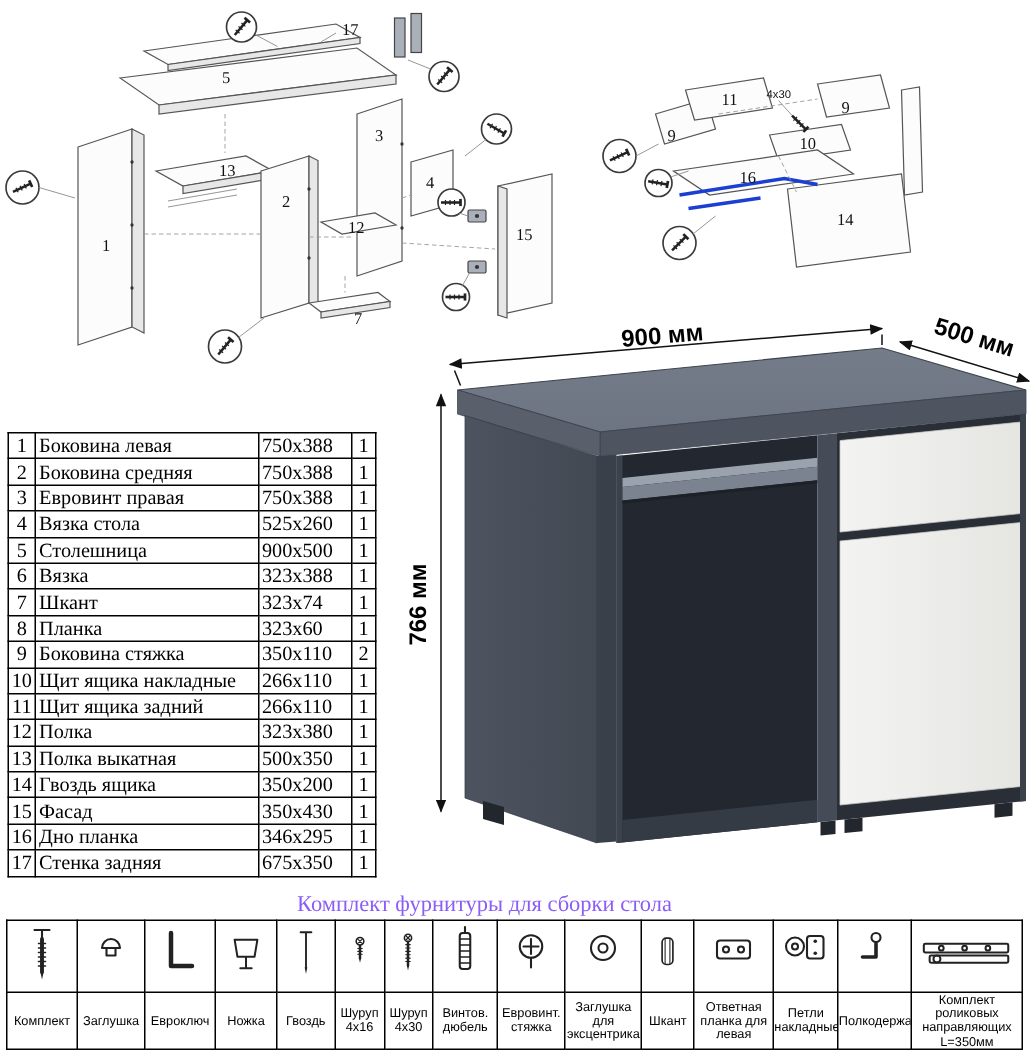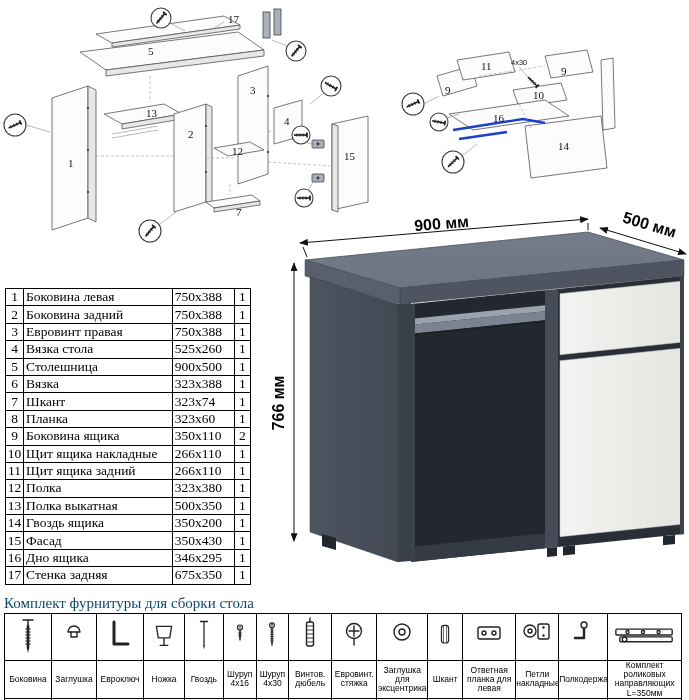--- a/index.html
+++ b/index.html
@@ -22,22 +22,22 @@
   .dim{stroke:#111;stroke-width:1;fill:none}
   .dimlabel{font:bold 16px "Liberation Sans",sans-serif;fill:#000;text-anchor:middle}
 
   
   table.parts{position:absolute;left:5px;top:288px;border-collapse:collapse;table-layout:fixed;width:246px}
   table.parts td{border:1px solid #000;font:13.5px "Liberation Serif",serif;height:16.4px;
                  padding:0 2px;overflow:hidden;white-space:nowrap}
   table.parts td.c{text-align:center;padding:0}
 
   
-  .hwtitle{position:absolute;top:595px;left:4px;width:612px;
-           font:15px "Liberation Serif",serif;color:#0c4a6e}
+  .hwtitle{position:absolute;top:595px;left:17px;width:612px;text-align:center;
+           font:15px "Liberation Serif",serif;color:#8b5cf6}
   table.hw{position:absolute;left:4px;top:613px;border-collapse:collapse;table-layout:fixed;width:678px}
   table.hw td{border:1px solid #000;text-align:center;vertical-align:middle;padding:0;overflow:hidden}
   td.hwicon{height:45px}
   td.hwname{font:8.5px "Liberation Sans",sans-serif;height:22px;line-height:1.08;padding:0 1px}
   td.hwqty{font:13px "Liberation Serif",serif;height:15px}
   .ic{stroke:#222;fill:none;stroke-width:1.4;stroke-linecap:round;stroke-linejoin:round}
   .icf{fill:#222;stroke:none}
 </style>
 </head>
 <body>
@@ -246,21 +246,21 @@
       </colgroup>
     <tbody>
       <tr>
           <td class="c">1</td>
           <td>Боковина левая</td>
           <td>750x388</td>
           <td class="c">1</td>
         </tr>
       <tr>
           <td class="c">2</td>
-          <td>Боковина задний</td>
+          <td>Боковина средняя</td>
           <td>750x388</td>
           <td class="c">1</td>
         </tr>
       <tr>
           <td class="c">3</td>
           <td>Евровинт правая</td>
           <td>750x388</td>
           <td class="c">1</td>
         </tr>
       <tr>
@@ -288,21 +288,21 @@
           <td class="c">1</td>
         </tr>
       <tr>
           <td class="c">8</td>
           <td>Планка</td>
           <td>323x60</td>
           <td class="c">1</td>
         </tr>
       <tr>
           <td class="c">9</td>
-          <td>Боковина ящика</td>
+          <td>Боковина стяжка</td>
           <td>350x110</td>
           <td class="c">2</td>
         </tr>
       <tr>
           <td class="c">10</td>
           <td>Щит ящика накладные</td>
           <td>266x110</td>
           <td class="c">1</td>
         </tr>
       <tr>
@@ -330,21 +330,21 @@
           <td class="c">1</td>
         </tr>
       <tr>
           <td class="c">15</td>
           <td>Фасад</td>
           <td>350x430</td>
           <td class="c">1</td>
         </tr>
       <tr>
           <td class="c">16</td>
-          <td>Дно ящика</td>
+          <td>Дно планка</td>
           <td>346x295</td>
           <td class="c">1</td>
         </tr>
       <tr>
           <td class="c">17</td>
           <td>Стенка задняя</td>
           <td>675x350</td>
           <td class="c">1</td>
         </tr>
     </tbody>
@@ -520,21 +520,21 @@
           <svg width="66" height="42" viewBox="0 0 68 42">
               <rect class="ic" x="4" y="15" width="58" height="6" rx="1"></rect>
               <rect class="ic" x="8" y="23" width="54" height="5" rx="1"></rect>
               <circle class="ic" cx="16" cy="18" r="1.6"></circle>
               <circle class="ic" cx="32" cy="18" r="1.6"></circle>
               <circle class="ic" cx="48" cy="18" r="1.6"></circle>
               <circle class="ic" cx="13" cy="25.5" r="2.4"></circle>
             </svg></td>
       </tr>
       <tr>
-        <td class="hwname">Боковина</td>
+        <td class="hwname">Комплект</td>
         <td class="hwname">Заглушка</td>
         <td class="hwname">Евроключ</td>
         <td class="hwname">Ножка</td>
         <td class="hwname">Гвоздь</td>
         <td class="hwname">Шуруп 4x16</td>
         <td class="hwname">Шуруп 4x30</td>
         <td class="hwname">Винтов. дюбель</td>
         <td class="hwname">Евровинт. стяжка</td>
         <td class="hwname">Заглушка для эксцентрика</td>
         <td class="hwname">Шкант</td>

